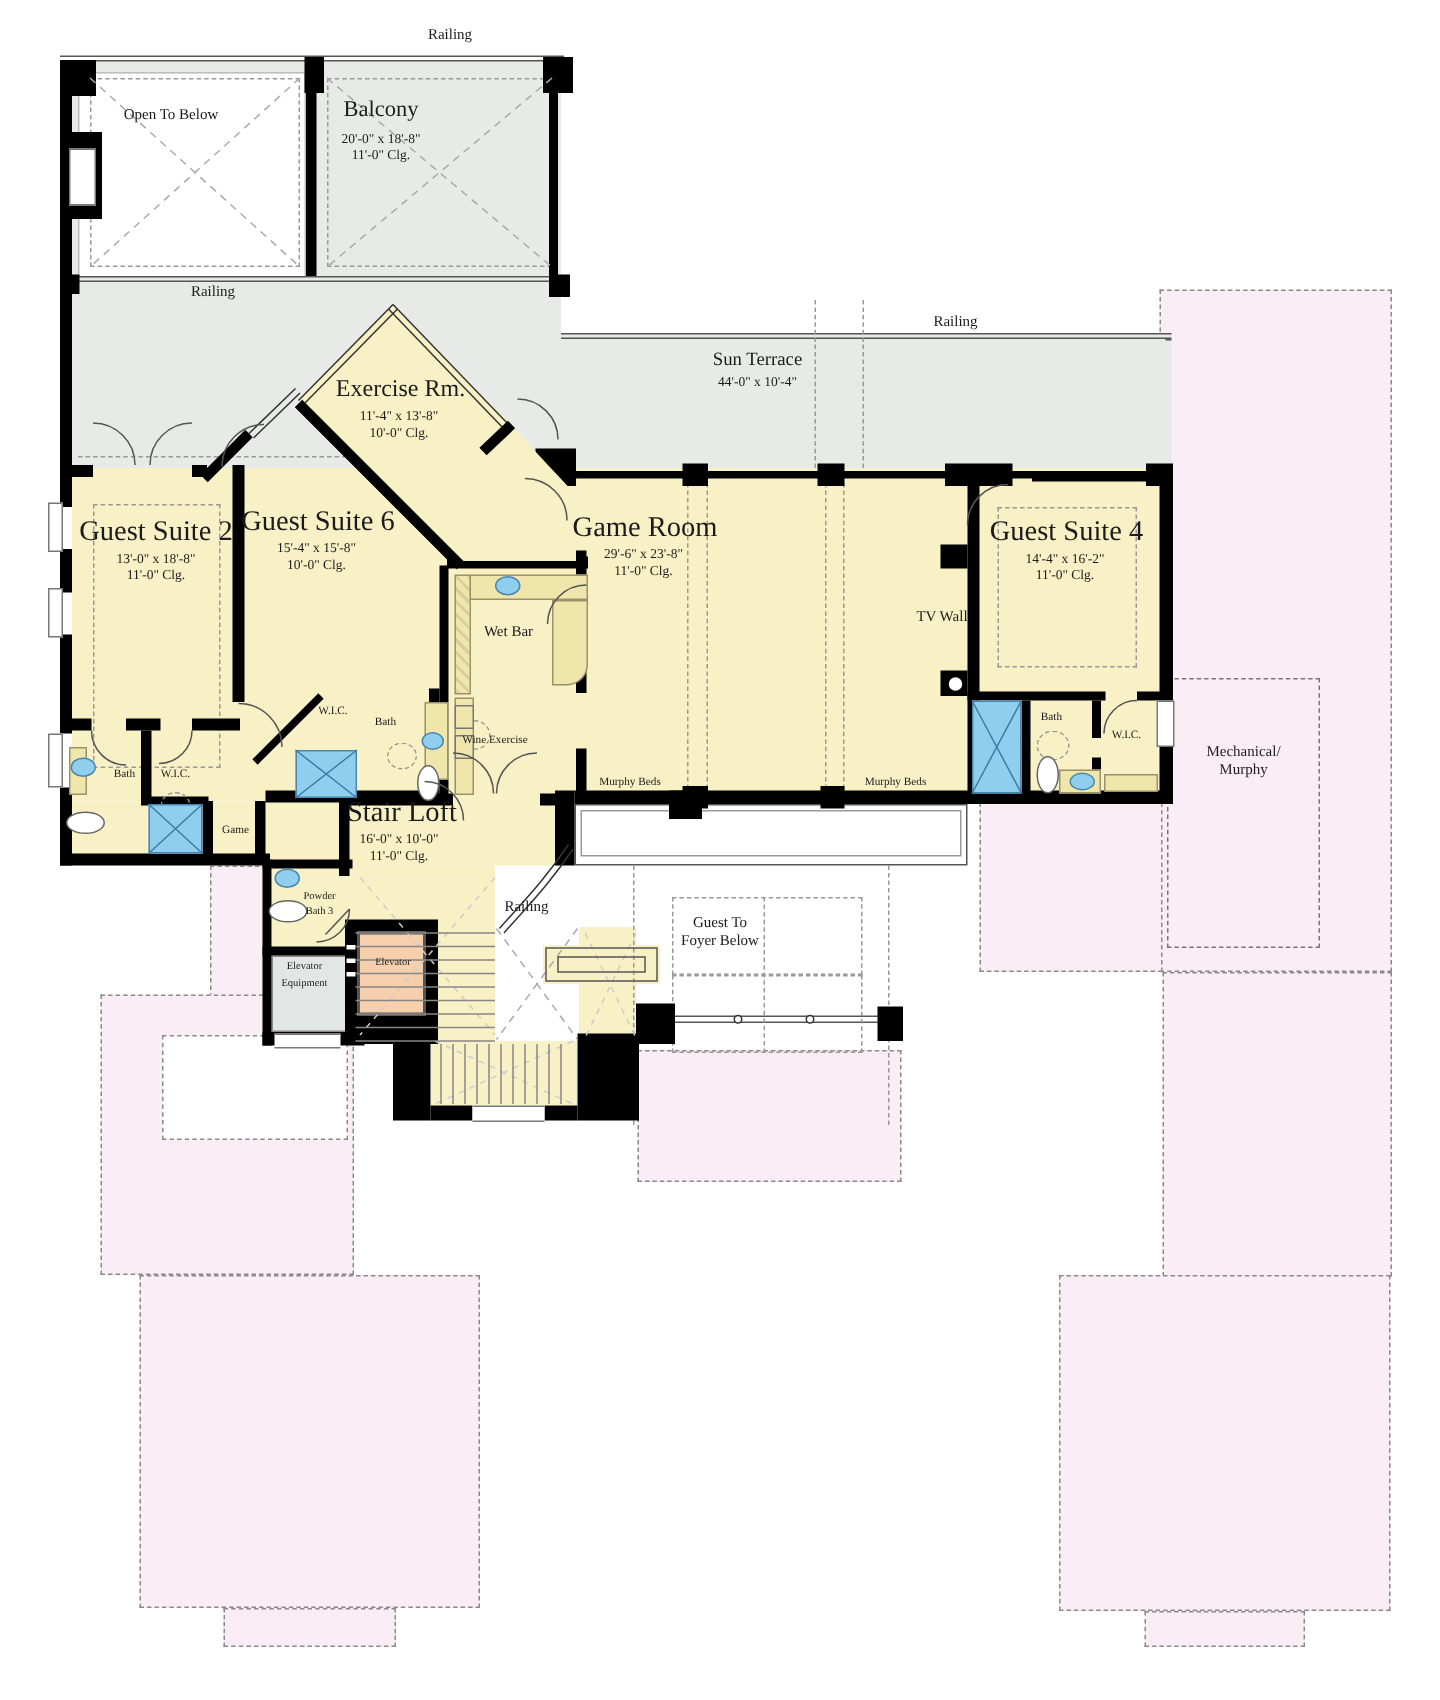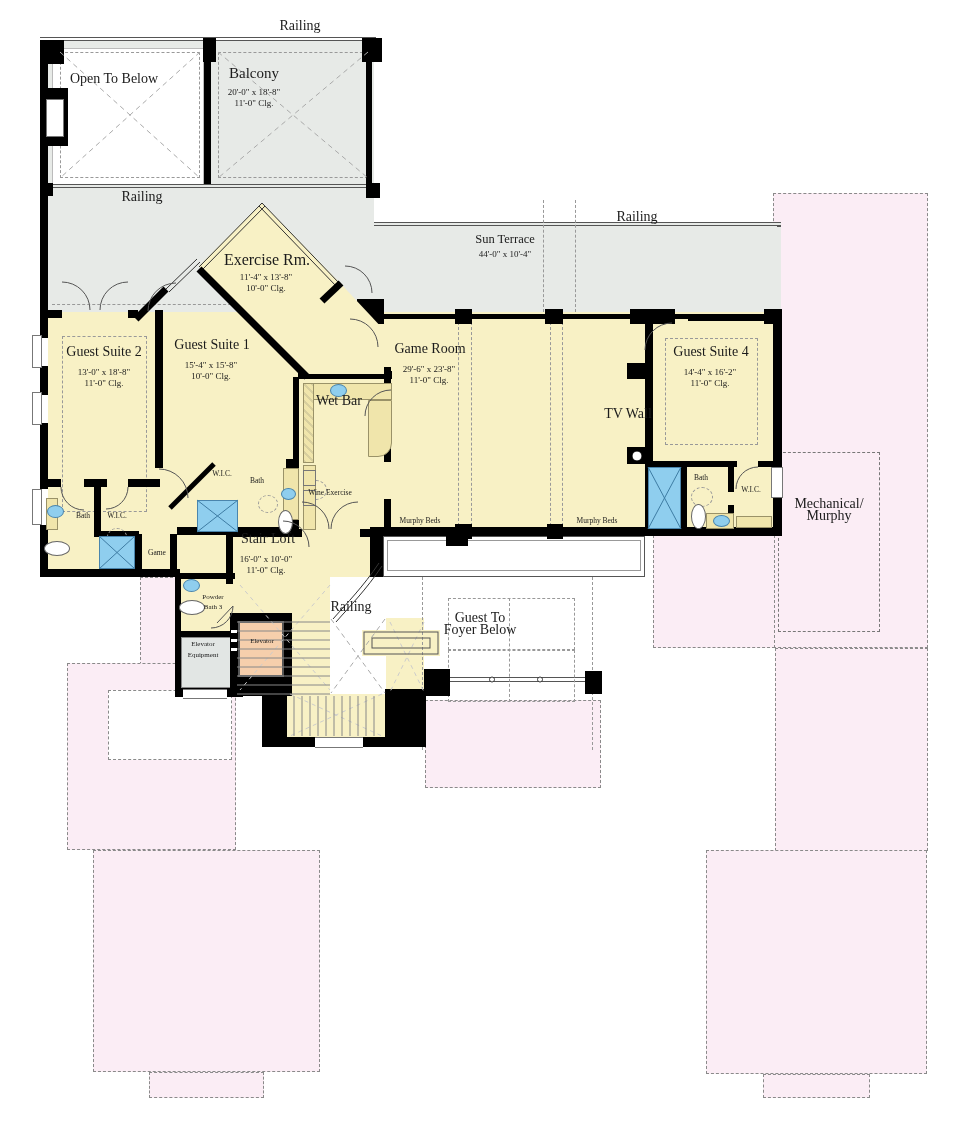--- a/index.html
+++ b/index.html
@@ -24,22 +24,22 @@
   .counter{position:absolute;background:var(--c-counter);border:1px solid #9a9268;box-sizing:border-box;}
   .hatch{position:absolute;background:repeating-linear-gradient(45deg,#d8cf9e 0 2px,var(--c-counter) 2px 6px);border:1px solid #9a9268;box-sizing:border-box;}
   .coolbox{position:absolute;background:var(--c-counter);border:1px solid #777;box-sizing:border-box;}
   .cab{position:absolute;background:var(--c-cab);border:2px solid #555;box-sizing:border-box;}
   .tick{position:absolute;background:#fff;}
   .toilet{position:absolute;background:#fff;border:1px solid #666;border-radius:50%;box-sizing:border-box;}
   .sink{position:absolute;background:var(--c-shower);border:1px solid #4a85ad;border-radius:50%;box-sizing:border-box;}
   .whiteband{position:absolute;background:#fff;border:1px solid #555;box-sizing:border-box;}
   .whiteband-inner{position:absolute;border:1px solid #999;box-sizing:border-box;}
   .lbl{position:absolute;transform:translateX(-50%);white-space:nowrap;text-align:center;line-height:1.05;}
-  .t17{font-size:14px;} .t15{font-size:15px;} .t13{font-size:12.5px;} .t16{font-size:16px;}
-  .d9{font-size:9px;} .s8{font-size:14px;} .s75{font-size:7.5px;} .s7{font-size:7px;}
+  .t17{font-size:19px;} .t15{font-size:15px;} .t13{font-size:12.5px;} .t16{font-size:16px;}
+  .d9{font-size:9px;} .s8{font-size:10px;} .s75{font-size:7.5px;} .s7{font-size:7px;}
   svg.overlay{position:absolute;left:0;top:0;pointer-events:none;}
   .lblwrap{position:absolute;left:0;top:0;width:100%;height:100%;}
 </style>
 </head>
 <body>
 
 <div id="plan">
   <div id="geom">
       <div class="pink" style="left: 773px; top: 193px; width: 155px; height: 455px; z-index: 1;"></div>
       <div class="pink" style="left: 653px; top: 535px; width: 122px; height: 113px; z-index: 1;"></div>
@@ -284,37 +284,37 @@
     <div class="lbl d9" style="left:505px;top:250px">44'-0" x 10'-4"</div>
 
     <div class="lbl t16" style="left:267px;top:252px">Exercise Rm.</div>
     <div class="lbl d9" style="left:266px;top:273px">11'-4" x 13'-8"</div>
     <div class="lbl d9" style="left:266px;top:284px">10'-0" Clg.</div>
 
     <div class="lbl t17" style="left:104px;top:345px">Guest Suite 2</div>
     <div class="lbl d9" style="left:104px;top:368px">13'-0" x 18'-8"</div>
     <div class="lbl d9" style="left:104px;top:379px">11'-0" Clg.</div>
 
-    <div class="lbl t17" style="left:212px;top:338px">Guest Suite 1</div>
+    <div class="lbl t17" style="left:212px;top:338px">Guest Suite 6</div>
     <div class="lbl d9" style="left:211px;top:361px">15'-4" x 15'-8"</div>
     <div class="lbl d9" style="left:211px;top:372px">10'-0" Clg.</div>
 
     <div class="lbl t17" style="left:430px;top:342px">Game Room</div>
     <div class="lbl d9" style="left:429px;top:365px">29'-6" x 23'-8"</div>
     <div class="lbl d9" style="left:429px;top:376px">11'-0" Clg.</div>
 
     <div class="lbl t17" style="left:711px;top:345px">Guest Suite 4</div>
     <div class="lbl d9" style="left:710px;top:368px">14'-4" x 16'-2"</div>
     <div class="lbl d9" style="left:710px;top:379px">11'-0" Clg.</div>
 
     <div class="lbl t17" style="left:268px;top:532px">Stair Loft</div>
     <div class="lbl d9" style="left:266px;top:555px">16'-0" x 10'-0"</div>
     <div class="lbl d9" style="left:266px;top:566px">11'-0" Clg.</div>
 
-    <div class="lbl s8" style="left:339px;top:394px">Wet Bar</div>
+    <div class="lbl s8" style="left:339px;top:417px">Wet Bar</div>
     <div class="lbl s75" style="left:330px;top:489px">Wine Exercise</div>
     <div class="lbl s75" style="left:420px;top:517px">Murphy Beds</div>
     <div class="lbl s75" style="left:597px;top:517px">Murphy Beds</div>
     <div class="lbl s8" style="left:628px;top:407px">TV Wall</div>
 
     <div class="lbl s75" style="left:83px;top:512px">Bath</div>
     <div class="lbl s75" style="left:117px;top:512px">W.I.C.</div>
     <div class="lbl s75" style="left:257px;top:477px">Bath</div>
     <div class="lbl s75" style="left:222px;top:470px">W.I.C.</div>
     <div class="lbl s75" style="left:701px;top:474px">Bath</div>

